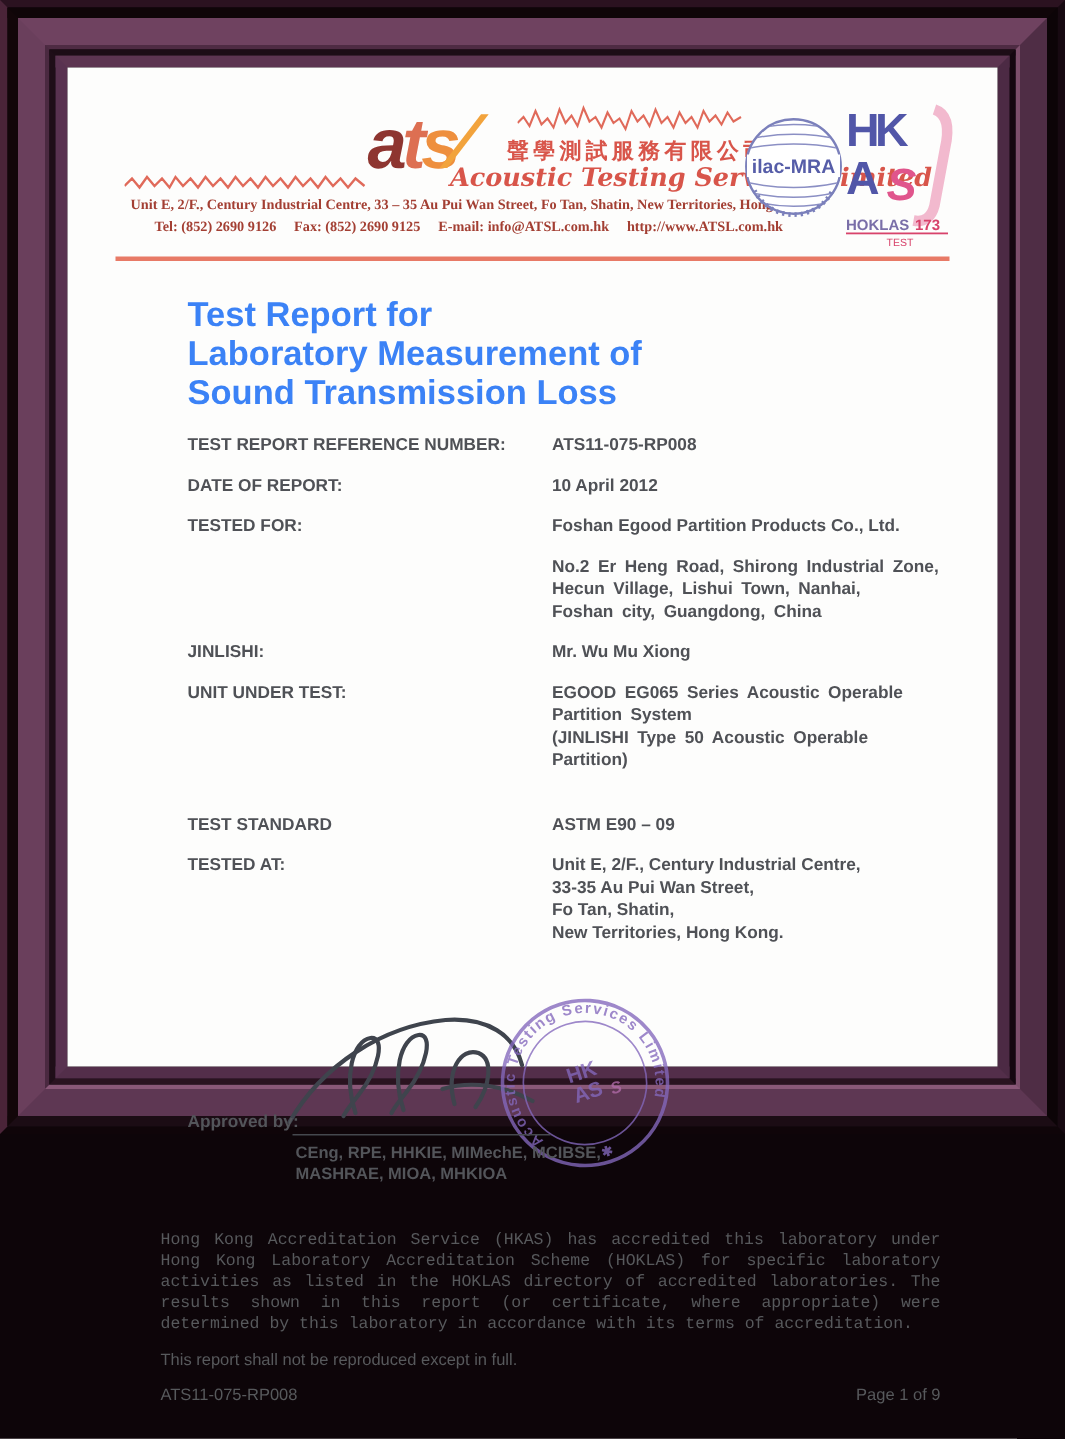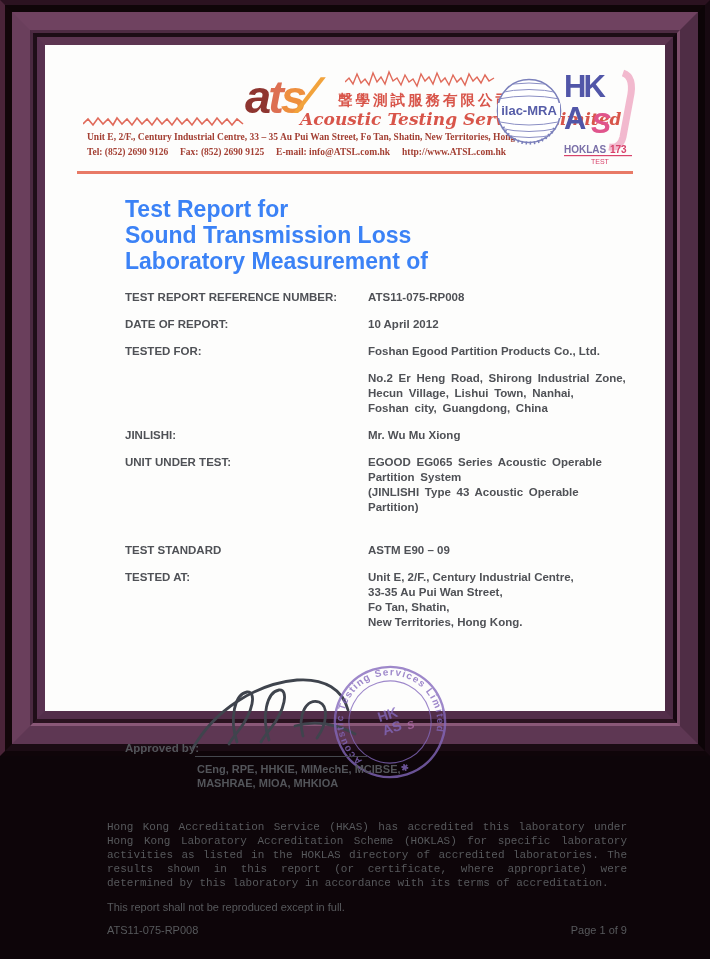--- a/index.html
+++ b/index.html
@@ -18,21 +18,21 @@
   .hdr{position:relative;height:108px;}
   .hdr .abs{position:absolute;}
   .logo{left:168px;top:8px;font-style:italic;font-weight:bold;font-size:47px;line-height:1;
         letter-spacing:-3px;}
   .logo .la{color:#8e3530;} .logo .lt{color:#dd6f52;} .logo .ls{color:#ee8f3e;}
   .logo .ll{color:#f2a33c;font-size:52px;}
   .cn{left:261px;top:30px;color:#d8554a;font-weight:bold;font-size:14.5px;letter-spacing:3px;
       font-family:"Liberation Serif",serif;}
   .script{left:223px;top:48px;color:#d8554a;font-style:italic;font-weight:bold;font-size:17px;
           font-family:"DejaVu Serif",serif;}
-  .addr1{left:10px;top:71px;} .addr2{left:10px;top:86px;}
+  .addr1{left:10px;top:71px;} .addr2{left:26px;top:86px;}
   .hdr-addr{color:#a33f33;font-weight:bold;font-size:9.5px;font-family:"Liberation Serif",serif;
             white-space:pre-wrap;}
   .ilac{left:418px;top:16px;} .hkaslogo{left:486px;top:6px;}
   .rule{height:3px;background:#e87a66;margin-top:2px;}
   
   .title{margin:22px 0 0 48px;font-size:23px;font-weight:bold;color:#3b82f6;line-height:26px;}
   
   .fields{margin:16px 0 0 48px;font-size:11.5px;font-weight:bold;color:#4f5156;}
   .row{display:flex;margin-bottom:12px;line-height:15px;}
   .lbl{width:243px;flex:0 0 243px;}
@@ -111,22 +111,22 @@
             <text x="1" y="86" font-size="10" font-weight="bold" fill="#7a6fa8">HOKLAS</text>
             <text x="47" y="86" font-size="10" font-weight="bold" fill="#d8436b">173</text>
             <rect x="1" y="88" width="68" height="1.2" fill="#d8436b"></rect>
             <text x="28" y="97" font-size="7" fill="#d8436b">TEST</text>
           </svg>
         </div>
         <div class="rule"></div>
 
         <div class="title">
           <div>Test Report for</div>
+          <div>Laboratory Measurement of</div>
           <div>Sound Transmission Loss</div>
-          <div>Laboratory Measurement of</div>
         </div>
 
         <div class="fields">
           <div class="row">
             <div class="lbl">TEST REPORT REFERENCE NUMBER:</div>
             <div class="val">ATS11-075-RP008</div>
           </div>
           <div class="row">
             <div class="lbl">DATE OF REPORT:</div>
             <div class="val">10 April 2012</div>
@@ -142,21 +142,21 @@
 Foshan city, Guangdong, China</div>
           </div>
           <div class="row">
             <div class="lbl">JINLISHI:</div>
             <div class="val">Mr. Wu Mu Xiong</div>
           </div>
           <div class="row">
             <div class="lbl">UNIT UNDER TEST:</div>
             <div class="val multiline jspace">EGOOD EG065 Series Acoustic Operable
 Partition System
-(JINLISHI Type 43 Acoustic Operable
+(JINLISHI Type 50 Acoustic Operable
 Partition)</div>
           </div>
           <div class="row gap-lg">
             <div class="lbl">TEST STANDARD</div>
             <div class="val">ASTM E90 – 09</div>
           </div>
           <div class="row">
             <div class="lbl">TESTED AT:</div>
             <div class="val multiline">Unit E, 2/F., Century Industrial Centre,
 33-35 Au Pui Wan Street,

